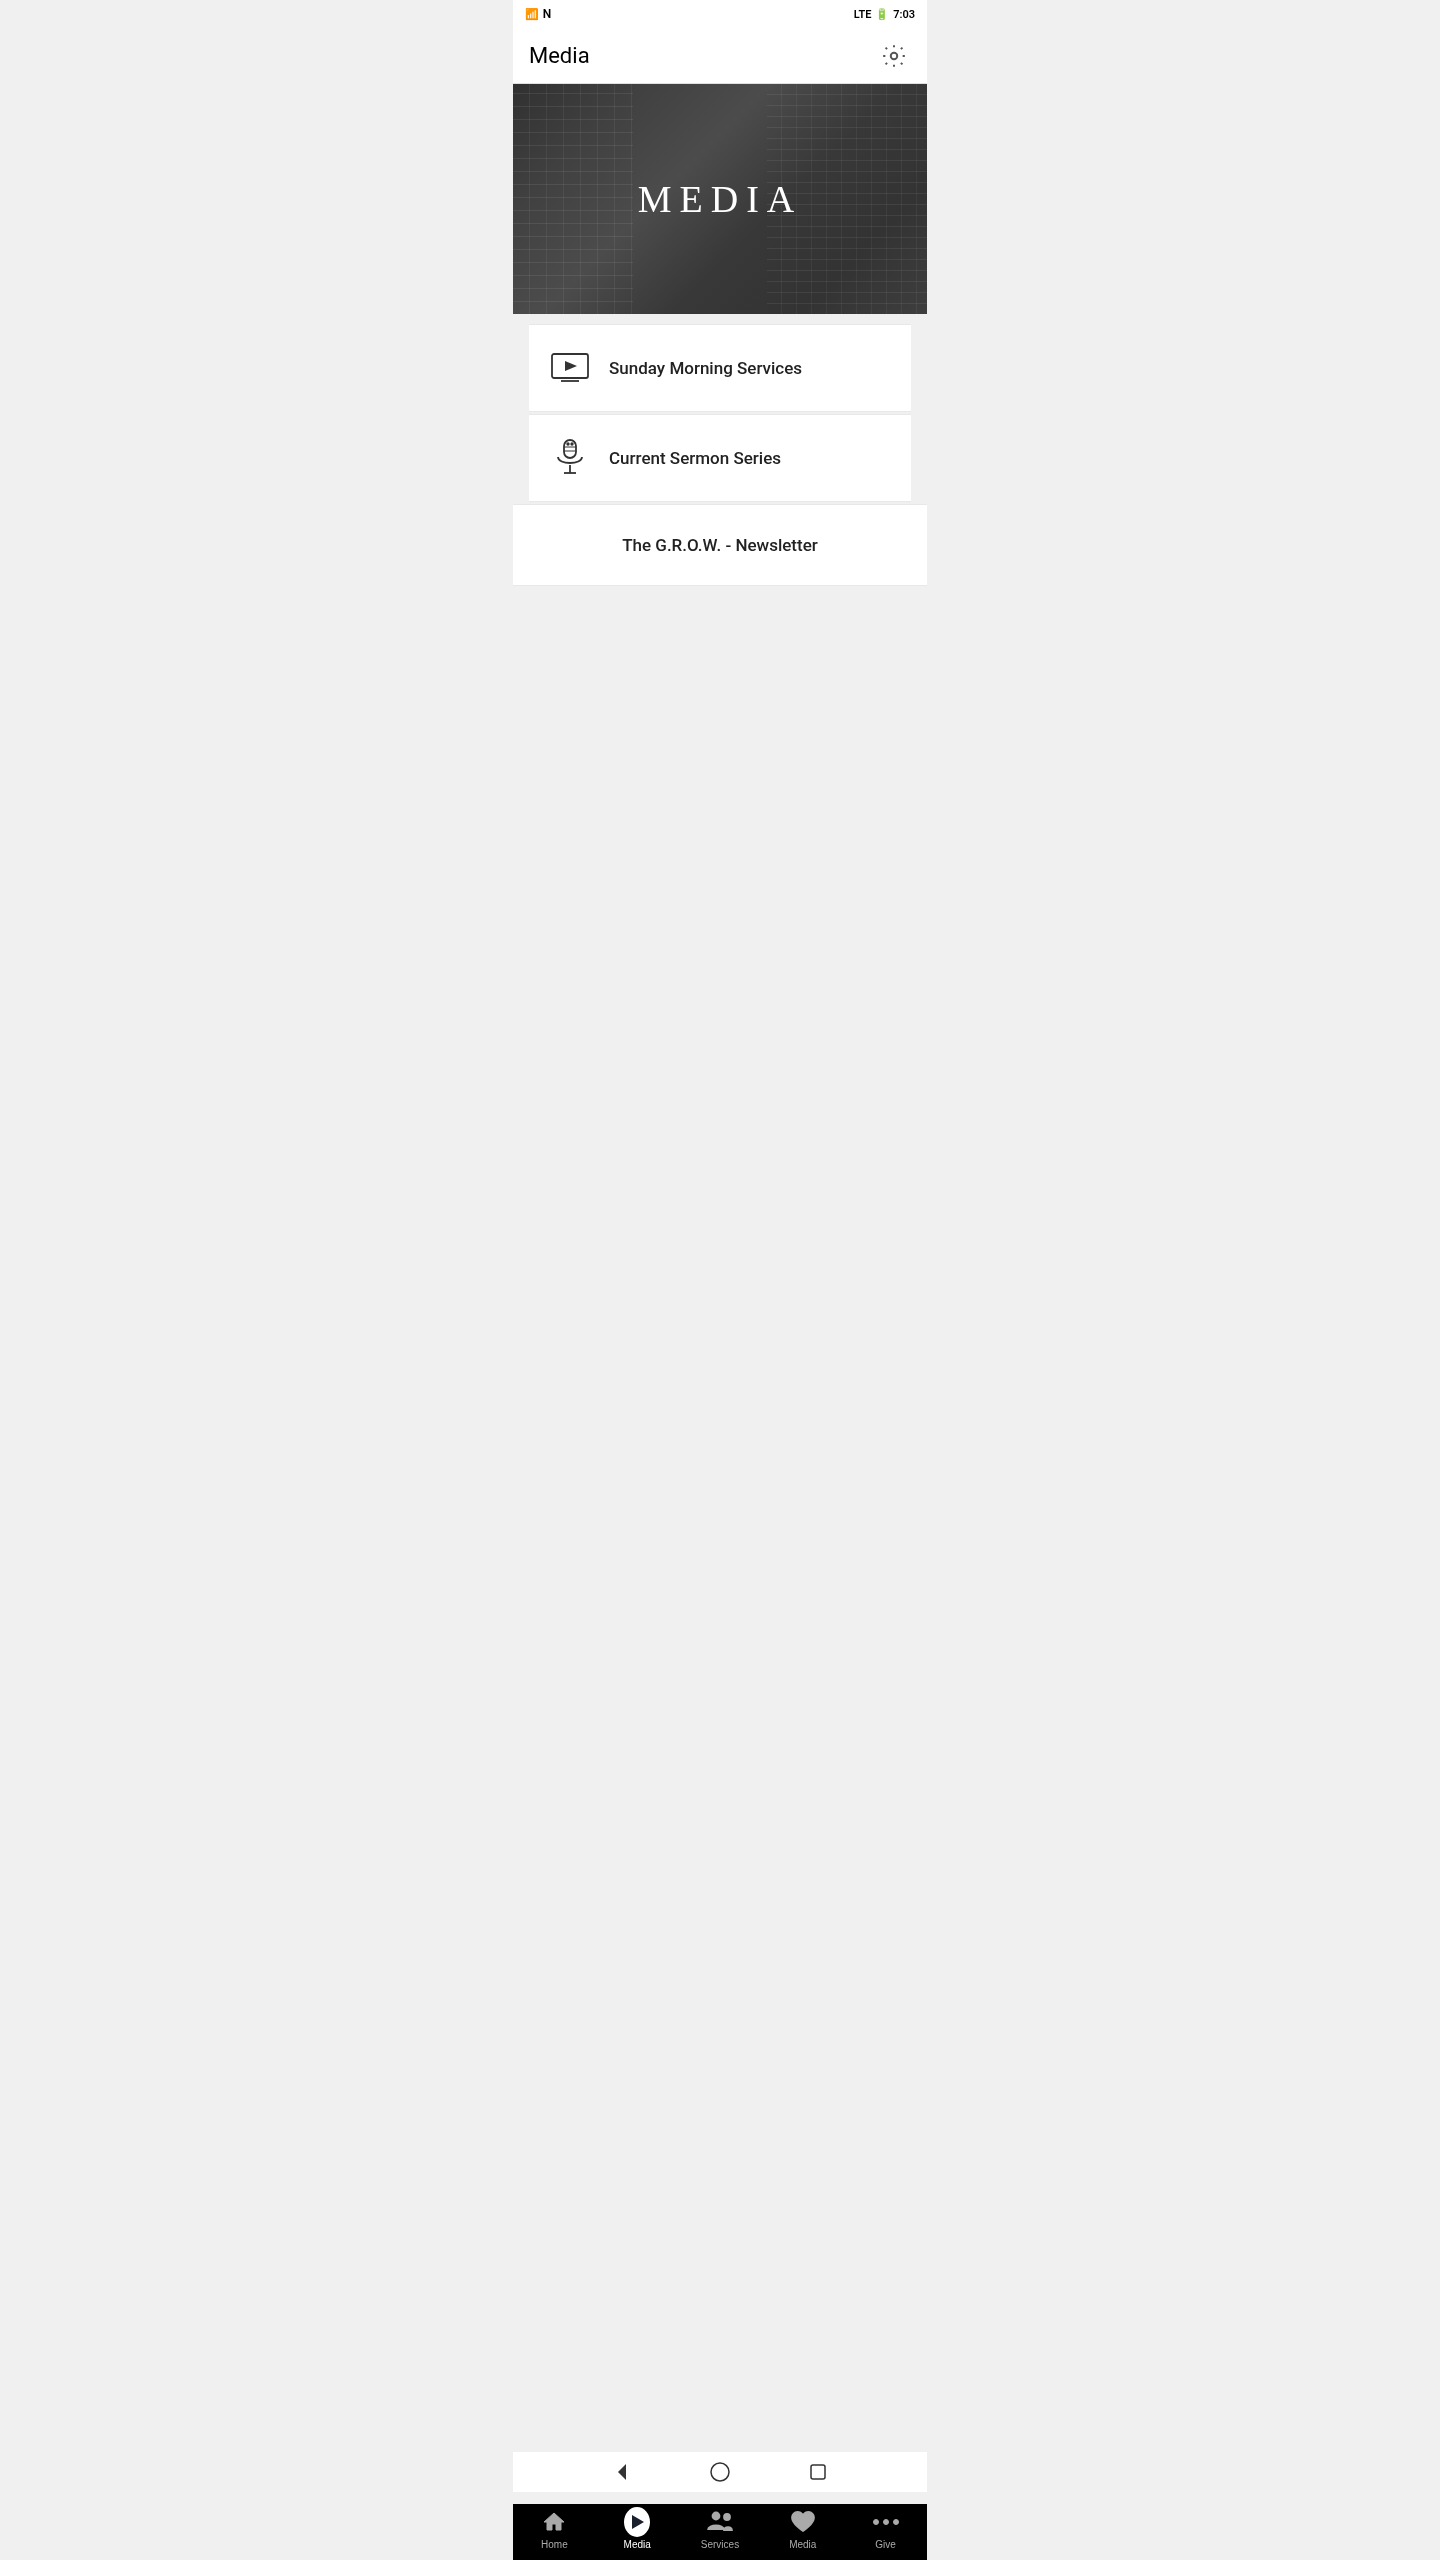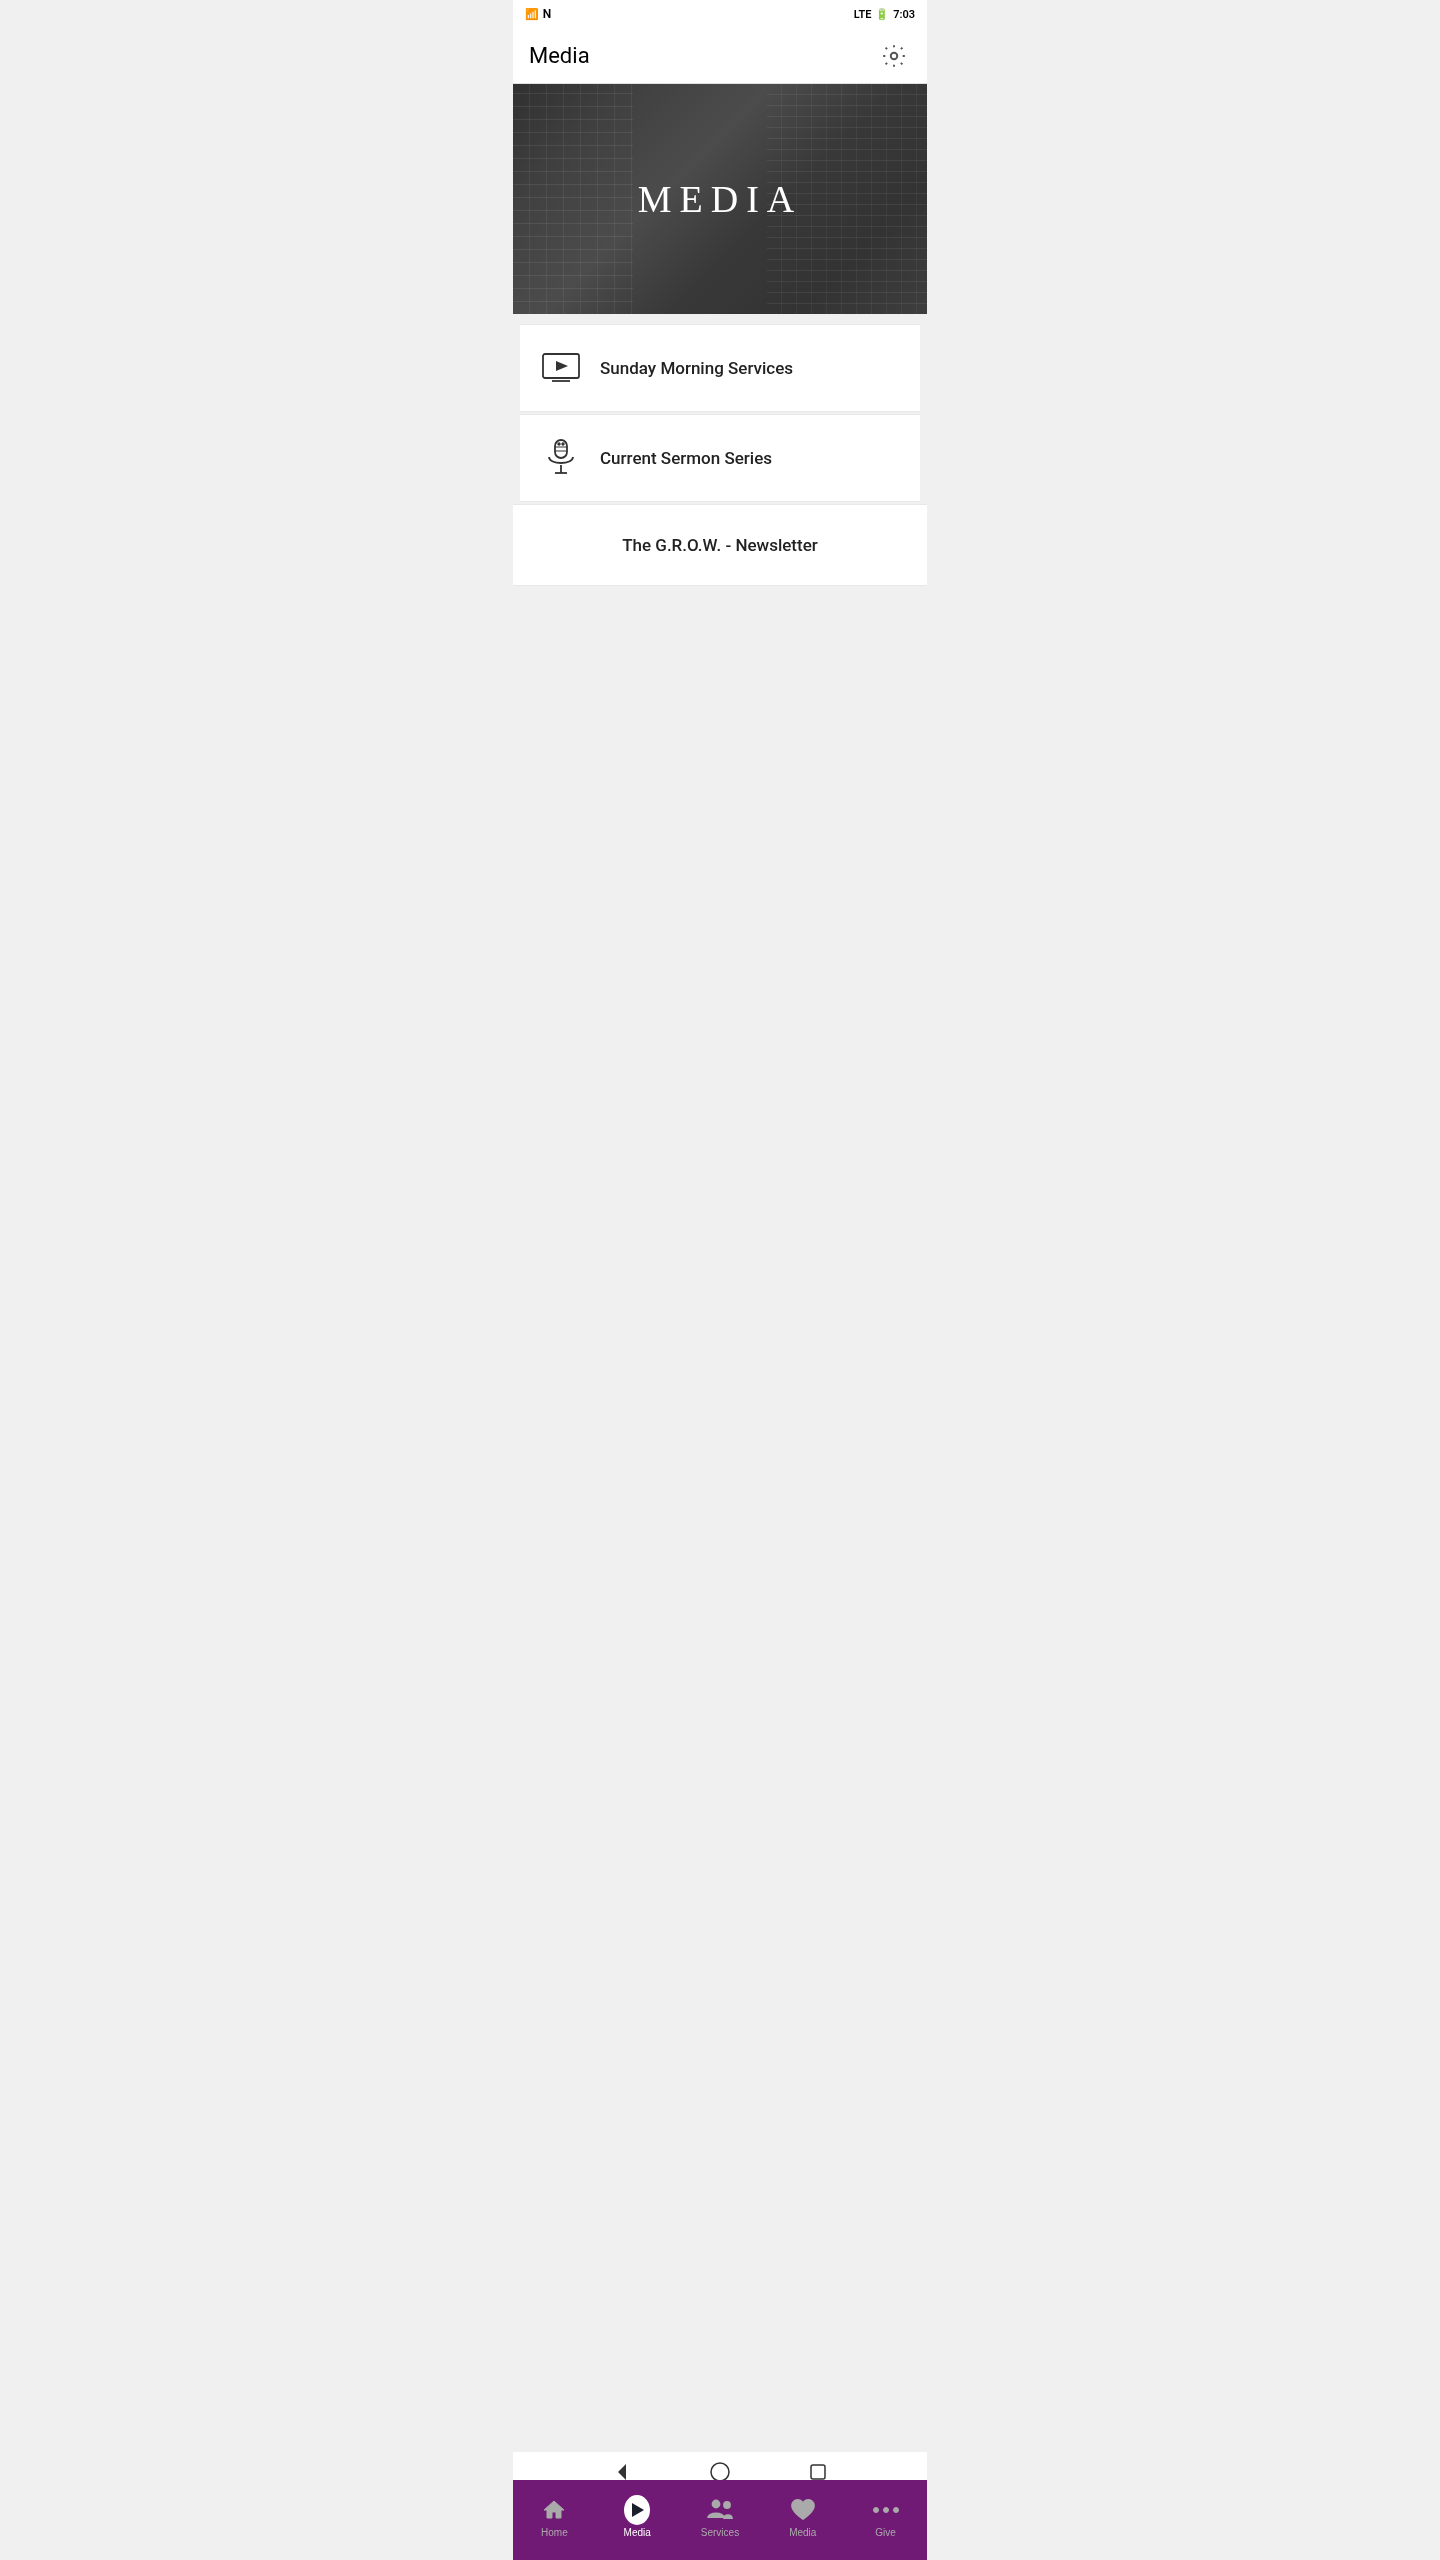--- a/index.html
+++ b/index.html
@@ -158,21 +158,21 @@
     }
 
     
     .menu-container {
       background: #f0f0f0;
       padding: 8px 0;
     }
 
     .menu-item {
       background: #fff;
-      margin: 2px 7px;
+      margin: 2px 16px;
       padding: 22px 20px;
       display: flex;
       align-items: center;
       gap: 18px;
       border-top: 1px solid #e8e8e8;
       border-bottom: 1px solid #e8e8e8;
       cursor: pointer;
     }
 
     .menu-icon {
@@ -212,22 +212,22 @@
       min-height: 80px;
     }
 
     
     .bottom-nav {
       position: fixed;
       bottom: 0;
       left: 50%;
       transform: translateX(-50%);
       width: 414px;
-      height: 80px;
-      background: #701a75;
+      height: 56px;
+      background: #000000;
       display: flex;
       align-items: center;
       justify-content: space-around;
       padding-bottom: 6px;
     }
 
     .nav-item {
       display: flex;
       flex-direction: column;
       align-items: center;

